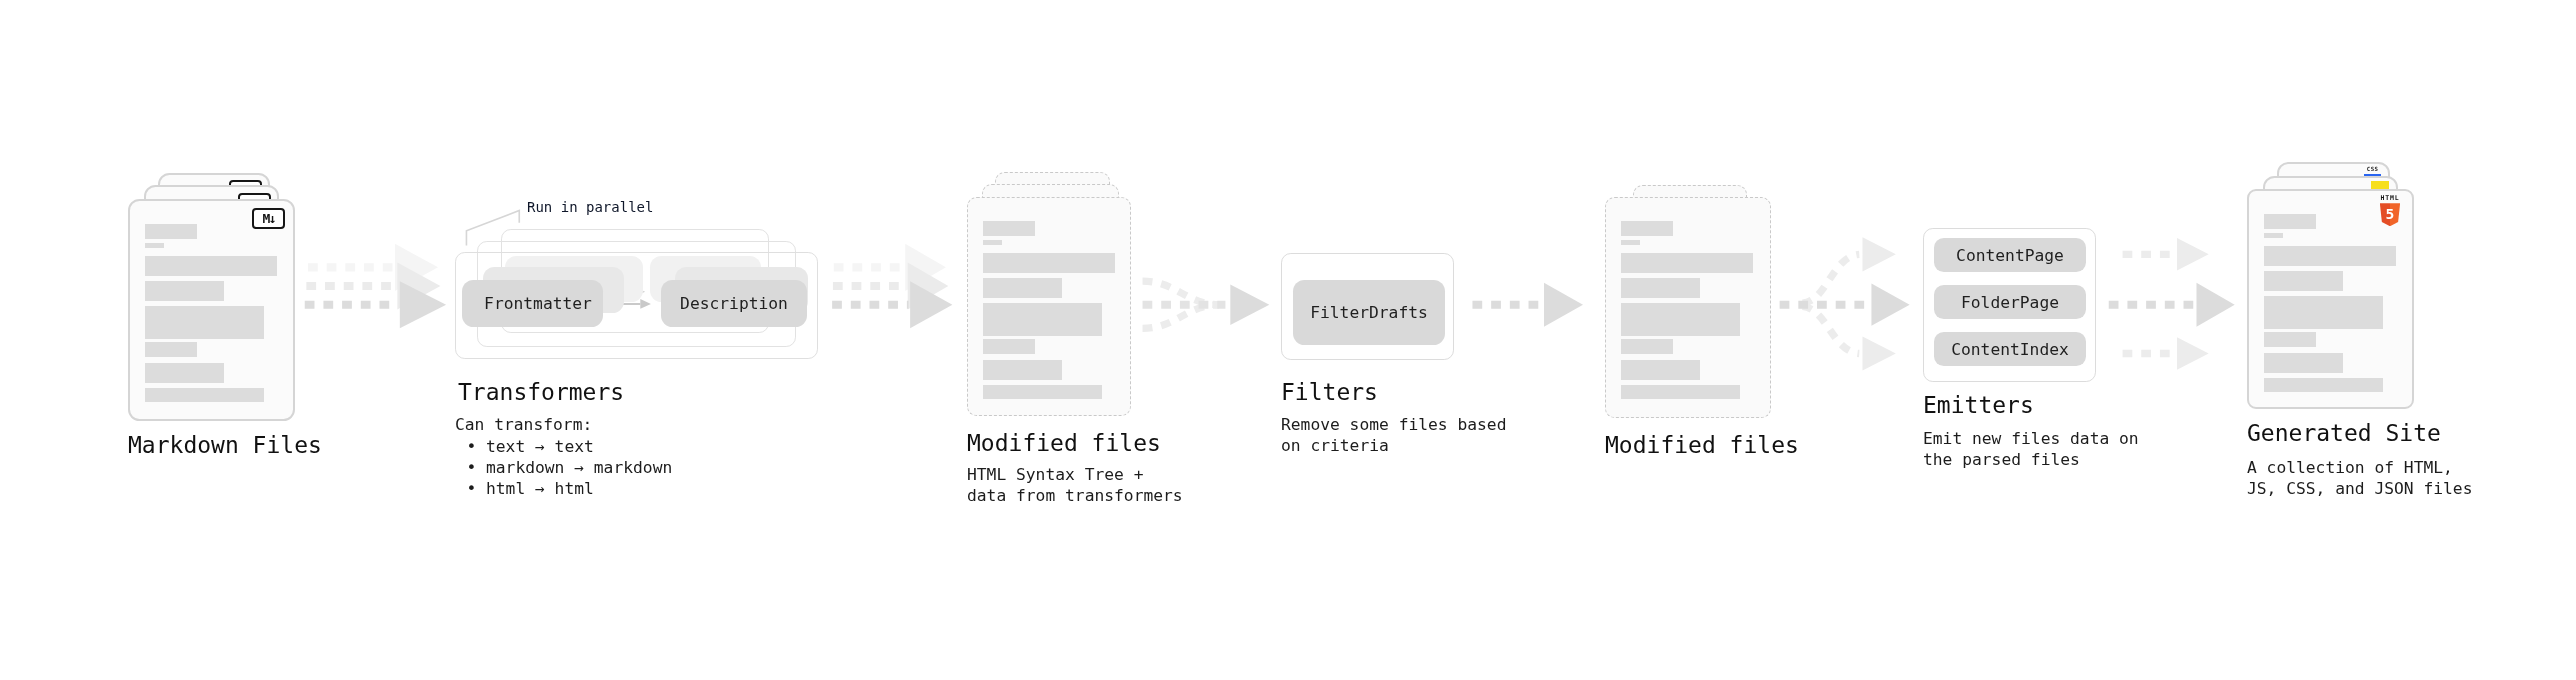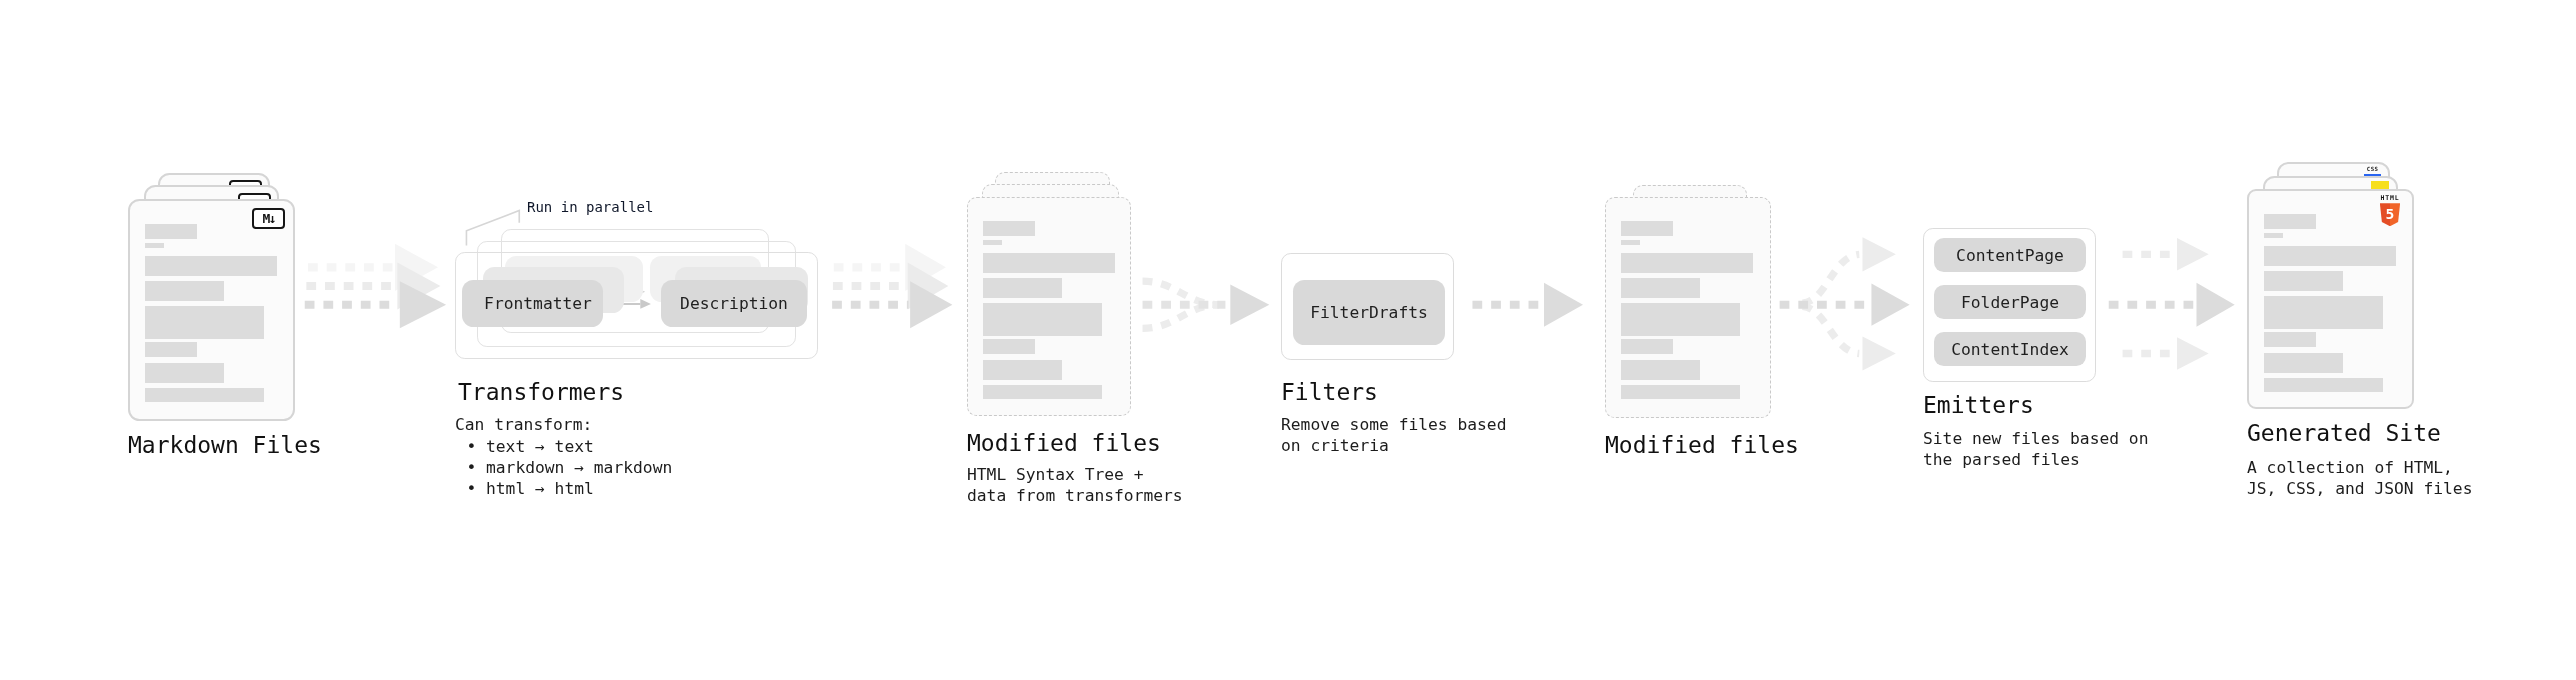--- a/index.html
+++ b/index.html
@@ -215,21 +215,21 @@
     <div class="stage-label" style="left:1605px;top:432px;">Modified files</div>
   </div>
 
   <div>
     <div class="outline-box solid" style="left:1923px;top:228px;width:173px;height:154px;"></div>
     <div class="node-btn" style="left:1934px;top:238px;width:152px;height:34px;border-radius:9.8px;font-size:16.3px;">ContentPage</div>
     <div class="node-btn" style="left:1934px;top:285px;width:152px;height:34px;border-radius:9.8px;font-size:16.3px;">FolderPage</div>
     <div class="node-btn" style="left:1934px;top:332px;width:152px;height:34px;border-radius:9.8px;font-size:16.3px;">ContentIndex</div>
     <div class="stage-label" style="left:1923px;top:392px;">Emitters</div>
     <div class="stage-desc" style="left:1923px;top:428px;">
-      <div>Site new files based on</div>
+      <div>Emit new files data on</div>
       <div>the parsed files</div>
     </div>
   </div>
 
   <div>
     <div class="filecard" style="left:2277px;top:162px;width:113px;height:45px;">
       <span class="cssbadge">
         <span class="csstext" style="display:block;">CSS</span>
         <span class="cssline" style="display:block;"></span>
       </span>

